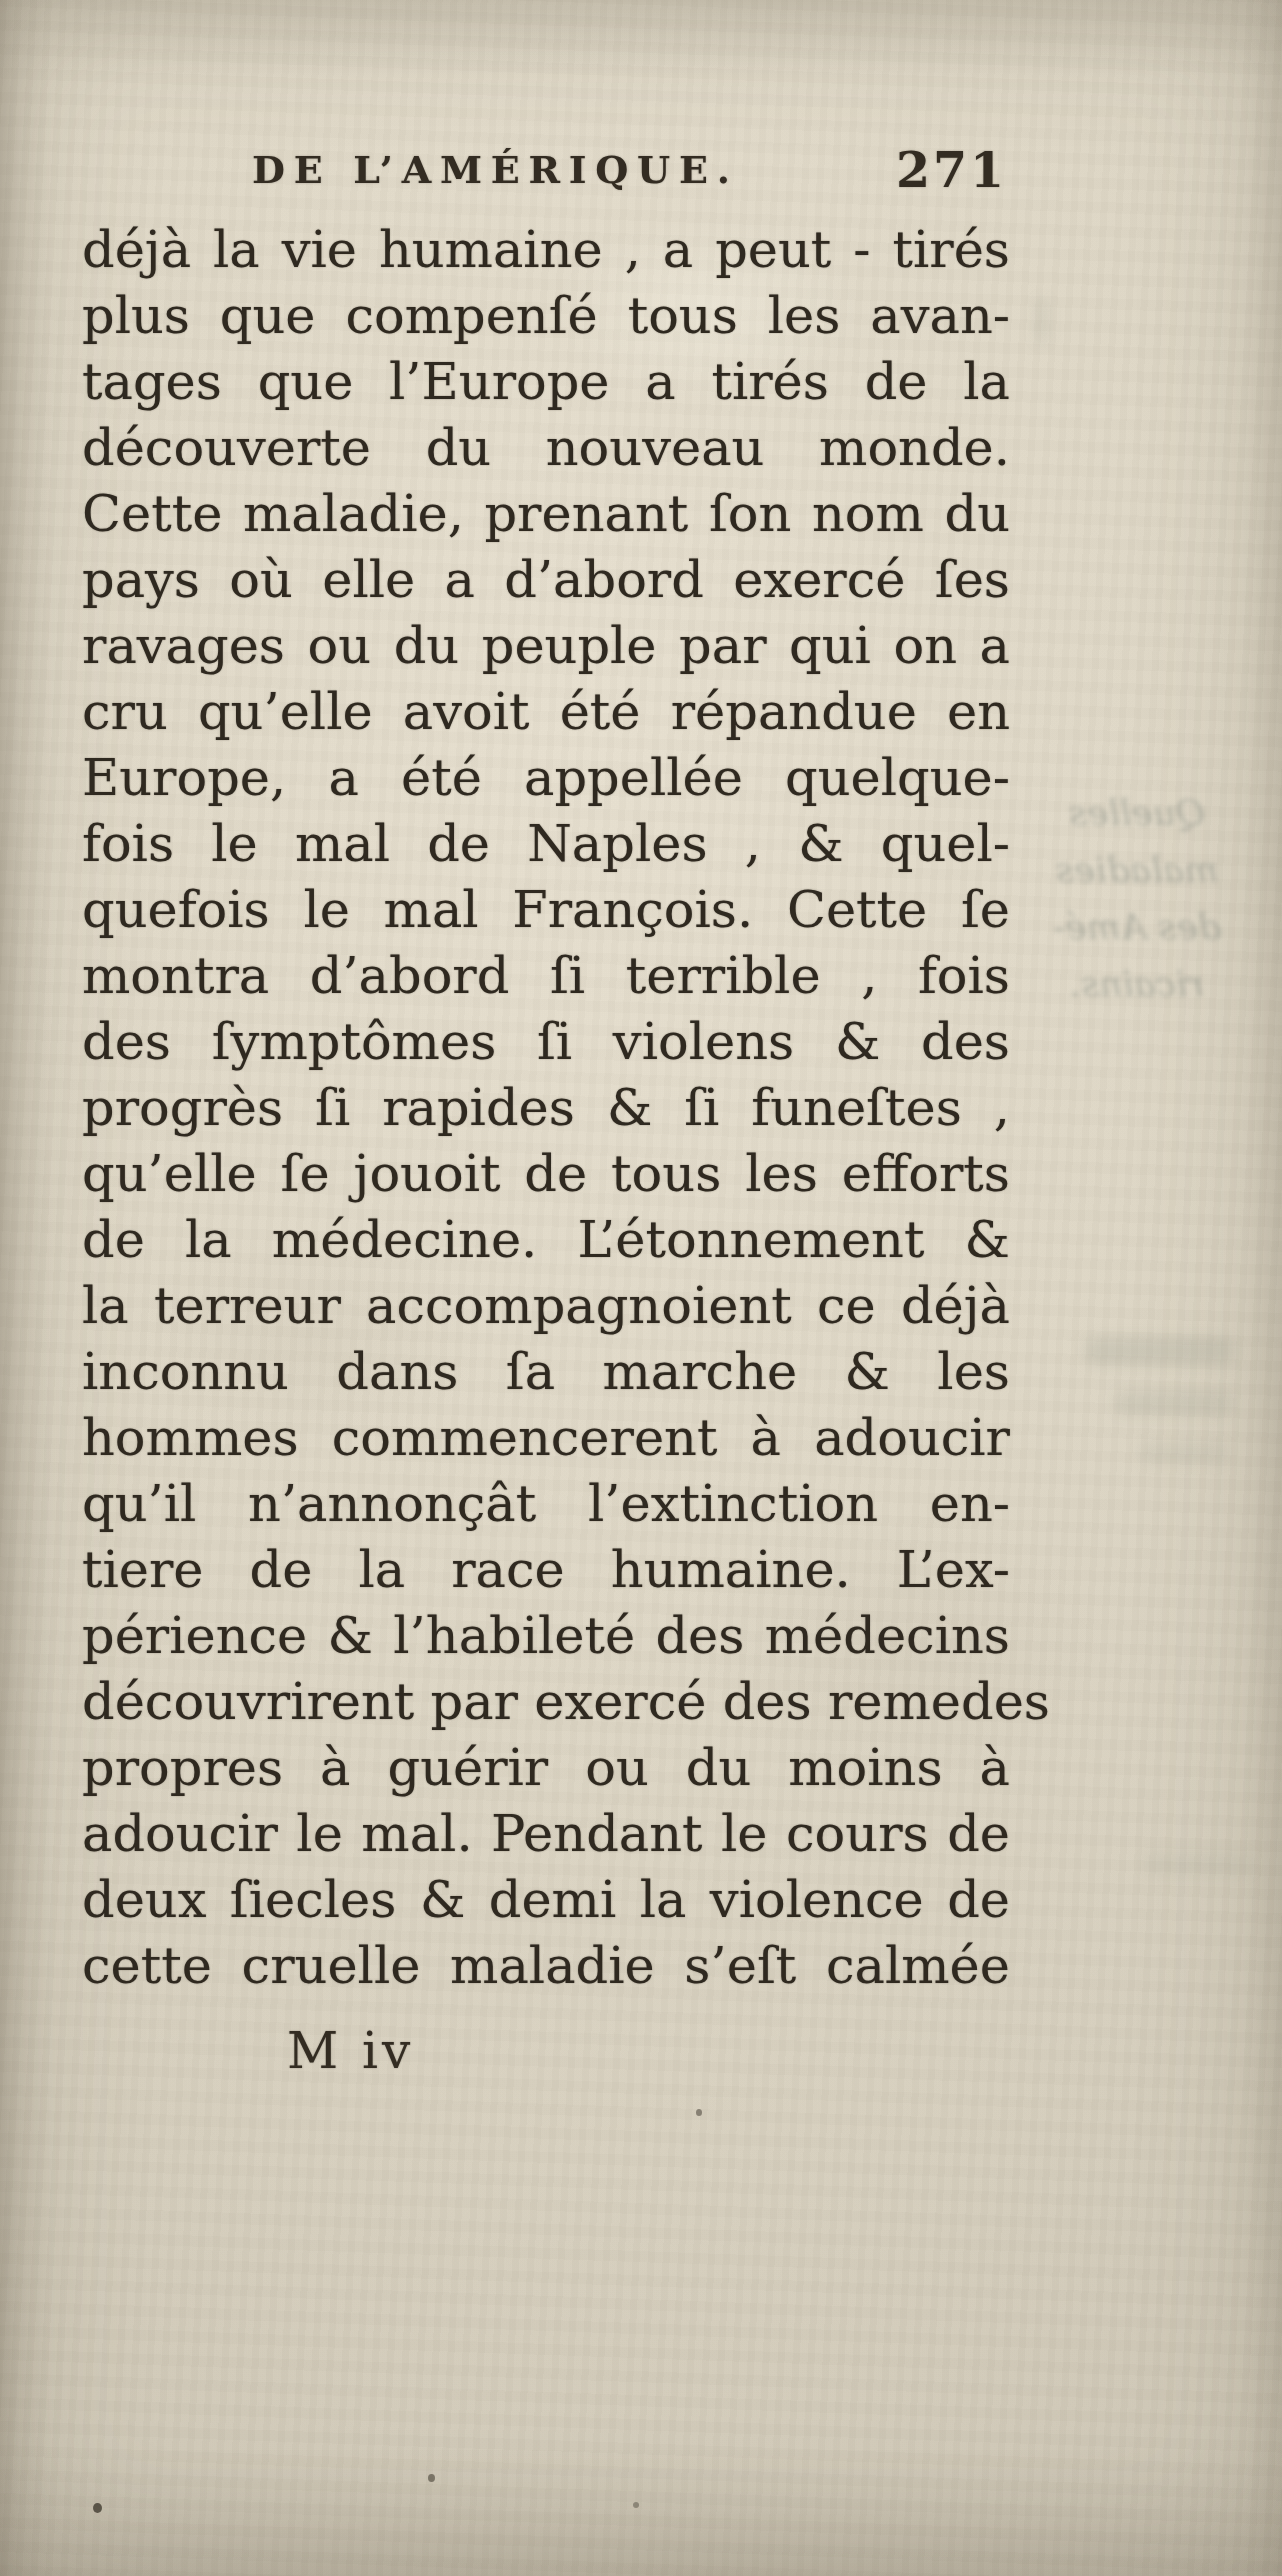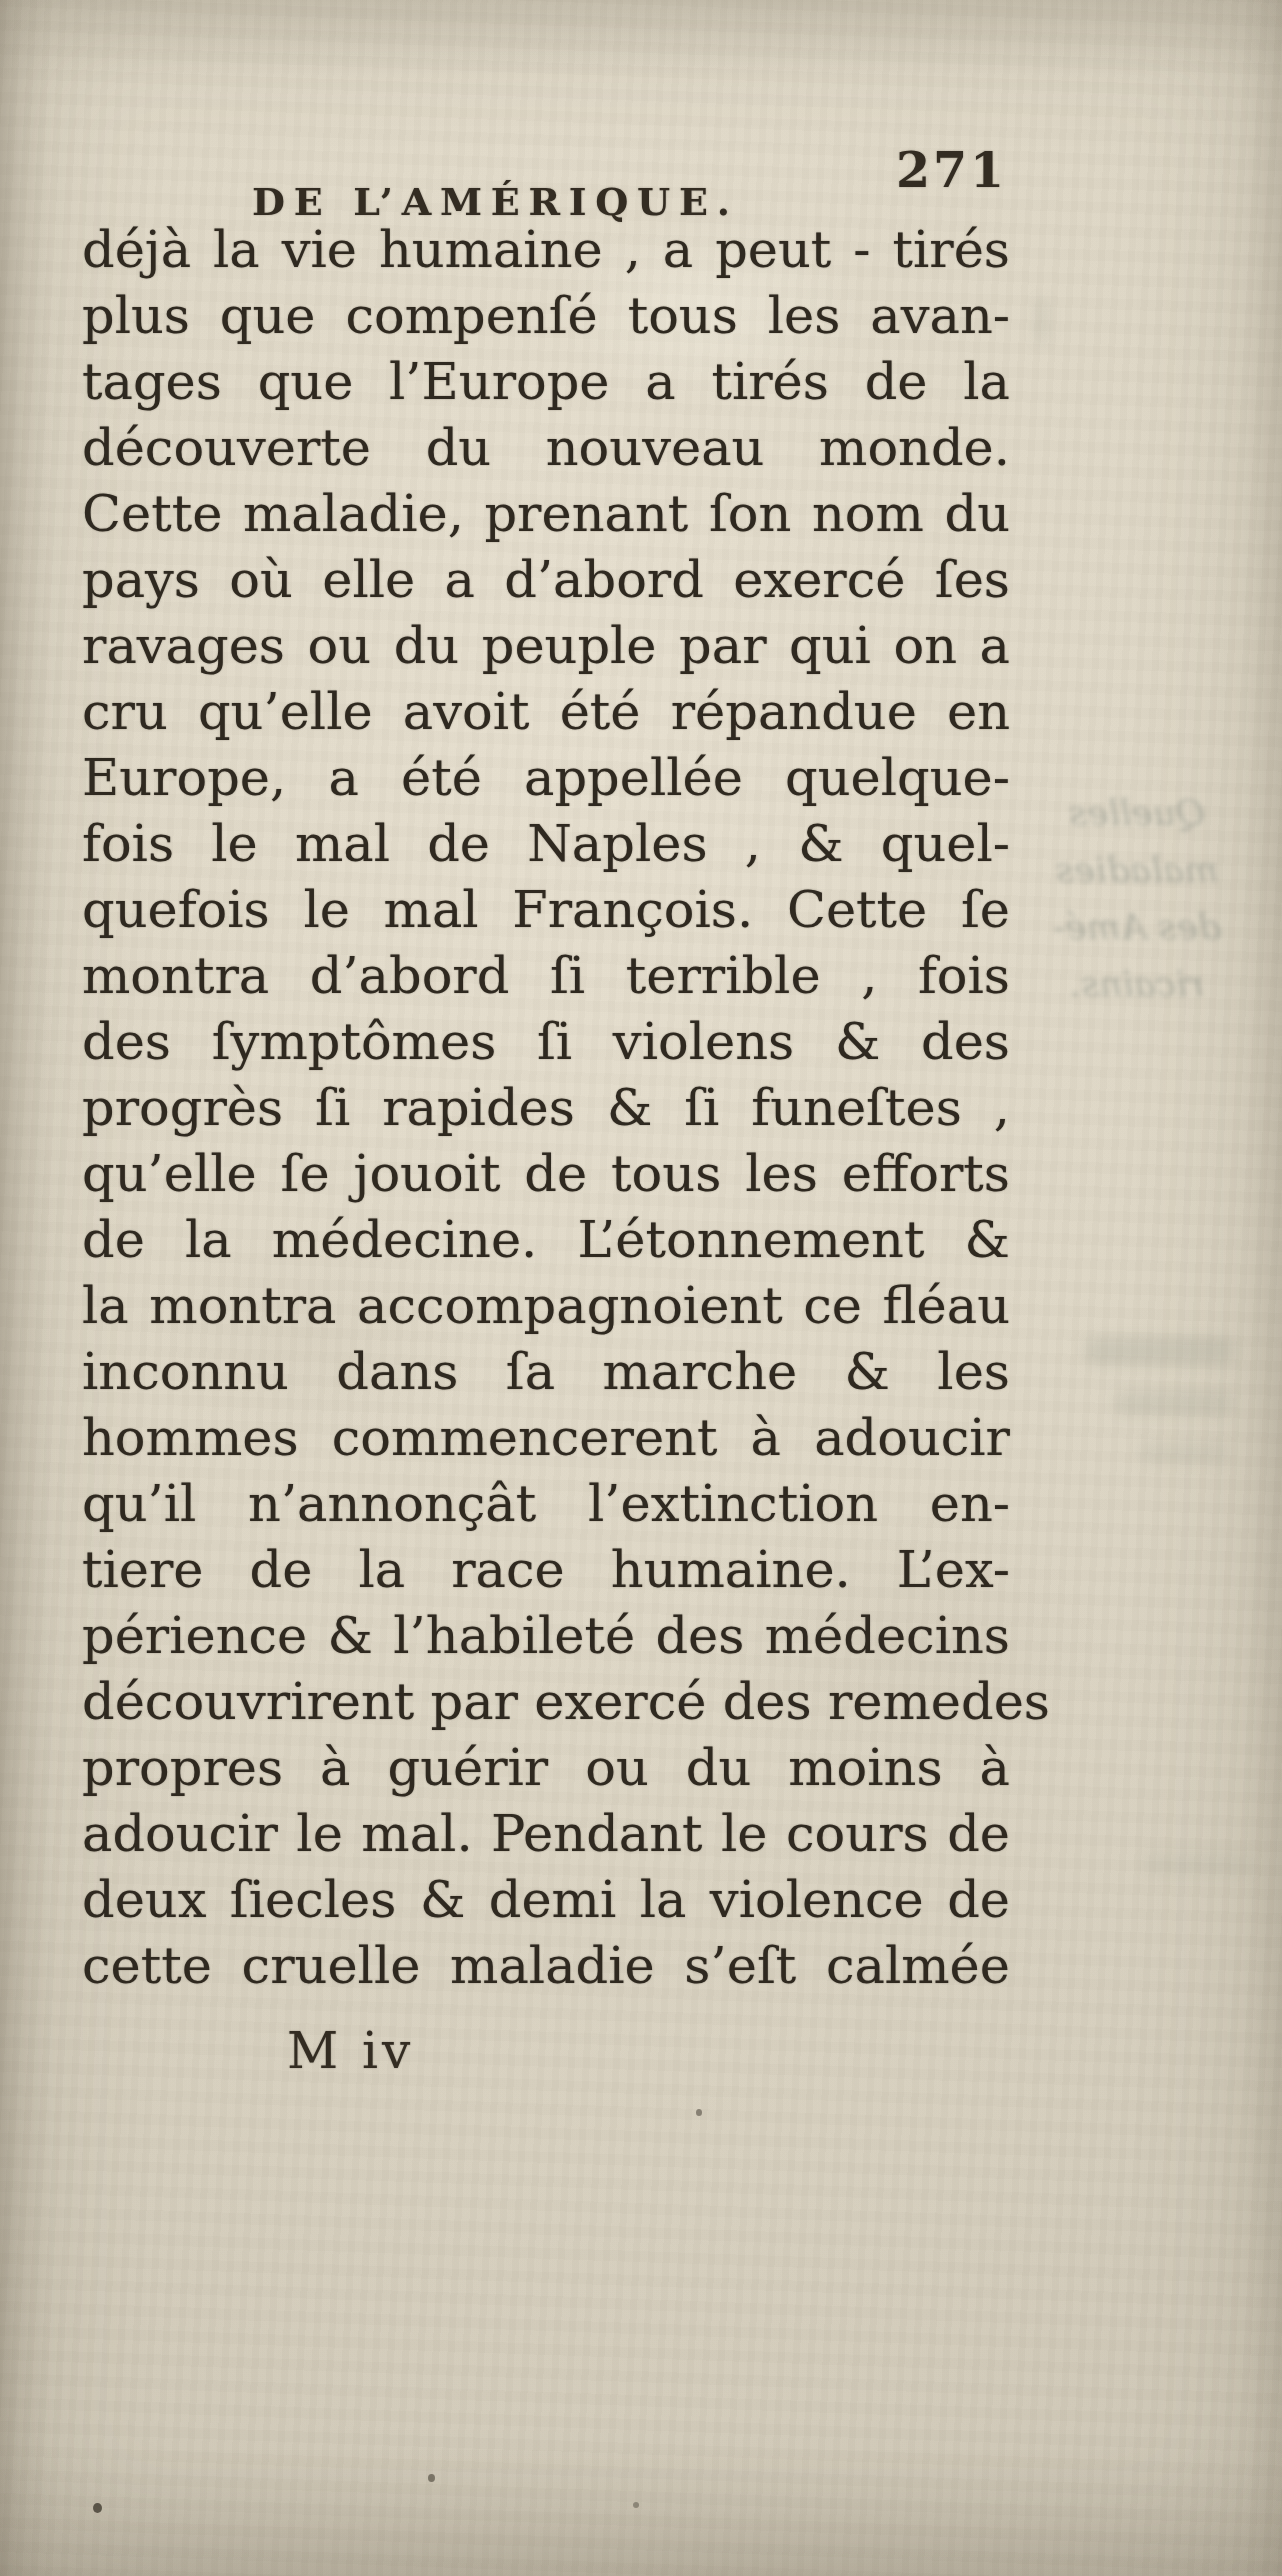--- a/index.html
+++ b/index.html
@@ -28,21 +28,20 @@
       repeating-linear-gradient(2deg, rgba(120,110,92,.022) 0 11px, rgba(238,231,215,.022) 11px 24px);
   }
   .header{
     position:absolute;left:85px;top:141px;width:930px;height:62px;
     color:#332c22;
   }
   .header .title{
     position:absolute;left:167px;top:6px;
     font-size:38px;letter-spacing:.23em;font-weight:bold;
     text-shadow:0 0 2px rgba(50,44,34,.35);
-    margin-top:32px;
   }
   .header .pagenum{
     position:absolute;right:8px;top:0;
     font-size:49px;font-weight:bold;letter-spacing:.06em;
     text-shadow:0 0 2px rgba(50,44,34,.35);
   }
   .body-text{
     position:absolute;left:82px;top:217px;width:928px;
     color:#2f2920;
   }
@@ -103,21 +102,21 @@
       <div class="line">ravages ou du peuple par qui on a</div>
       <div class="line">cru qu’elle avoit été répandue en</div>
       <div class="line">Europe, a été appellée quelque-</div>
       <div class="line">fois le mal de Naples , &amp; quel-</div>
       <div class="line">quefois le mal François. Cette ſe</div>
       <div class="line">montra d’abord ſi terrible , fois</div>
       <div class="line">des ſymptômes ſi violens &amp; des</div>
       <div class="line">progrès ſi rapides &amp; ſi funeſtes ,</div>
       <div class="line">qu’elle ſe jouoit de tous les efforts</div>
       <div class="line">de la médecine. L’étonnement &amp;</div>
-      <div class="line">la montra accompagnoient ce fléau</div>
+      <div class="line">la terreur accompagnoient ce déjà</div>
       <div class="line">inconnu dans ſa marche &amp; les</div>
       <div class="line">hommes commencerent à adoucir</div>
       <div class="line">qu’il n’annonçât l’extinction en-</div>
       <div class="line">tiere de la race humaine. L’ex-</div>
       <div class="line">périence &amp; l’habileté des médecins</div>
       <div class="line">découvrirent par exercé des remedes</div>
       <div class="line">propres à guérir ou du moins à</div>
       <div class="line">adoucir le mal. Pendant le cours de</div>
       <div class="line">deux ſiecles &amp; demi la violence de</div>
       <div class="line">cette cruelle maladie s’eſt calmée</div>

